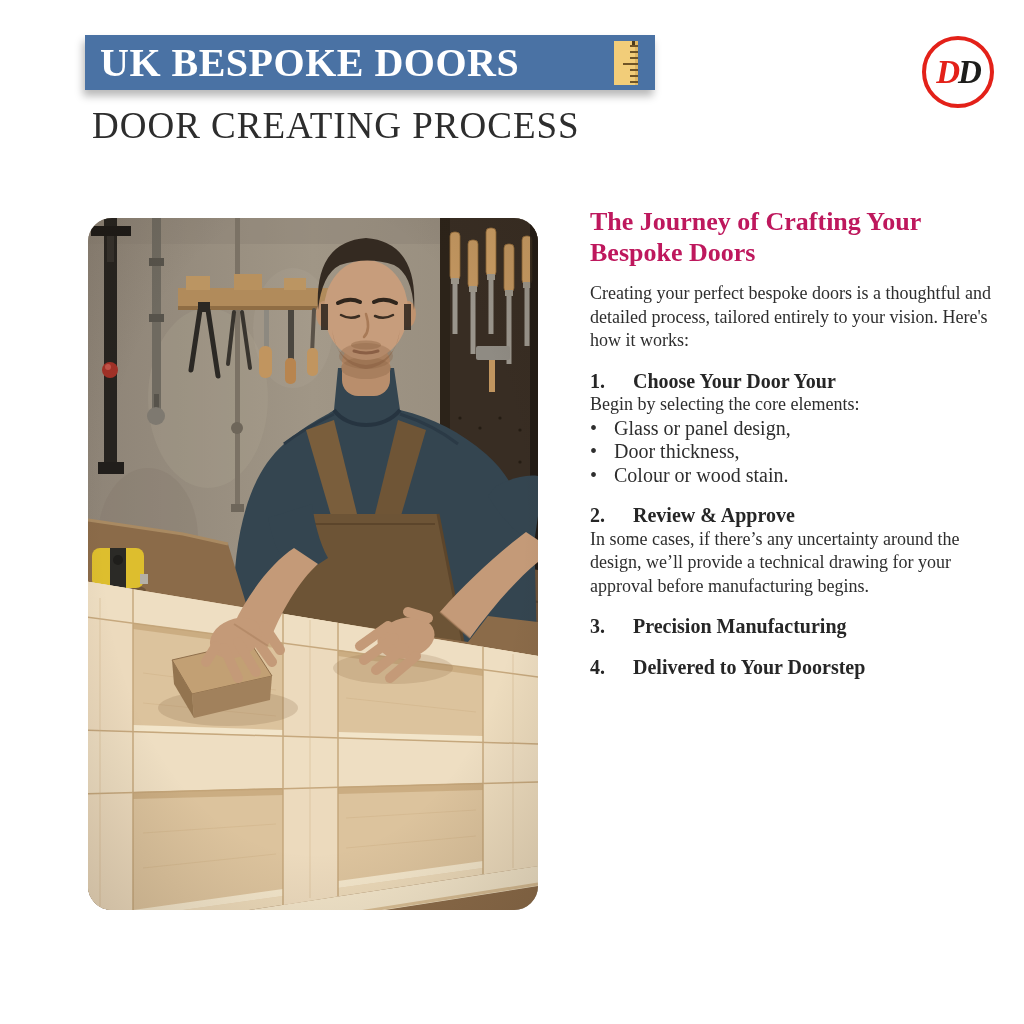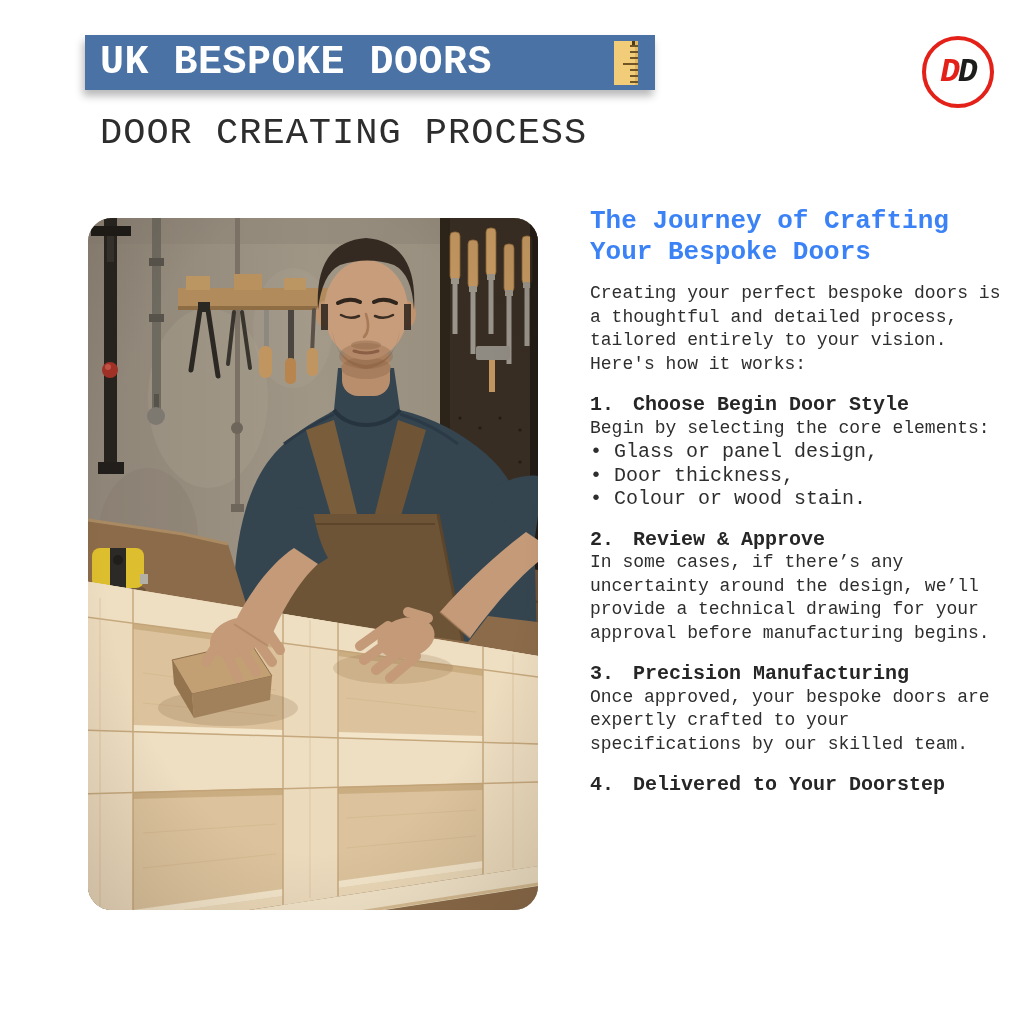--- a/index.html
+++ b/index.html
@@ -1,43 +1,43 @@
 <!DOCTYPE html>
 <html><head>
 <meta charset="utf-8">
 <style>
   html,body{margin:0;padding:0;background:#ffffff;}
   .canvas{position:relative;width:1024px;height:1024px;background:#ffffff;overflow:hidden;
-          font-family:Liberation Mono, monospace;color:#2e2e2e;}
+          font-family:Liberation Serif, serif;color:#2e2e2e;}
 
   
   .banner{position:absolute;left:85px;top:35px;width:570px;height:55px;background:#4a72a4;
           box-shadow:-2px 6px 8px rgba(0,0,0,0.28);display:flex;align-items:center;}
   .banner-title{color:#ffffff;font-size:40px;font-weight:bold;padding-left:15px;letter-spacing:.5px;line-height:1;}
   .ruler{position:absolute;right:9px;top:6px;width:34px;height:44px;}
 
   
   .logo{position:absolute;left:922px;top:36px;width:72px;height:72px;box-sizing:border-box;
         border:4px solid #e32119;border-radius:50%;display:flex;align-items:center;justify-content:center;
         font-style:italic;font-weight:bold;font-size:33px;letter-spacing:-2px;background:#fff;}
   .logo .d1{color:#e32119;}
   .logo .d2{color:#1d1d1b;}
 
   
-  .subtitle{position:absolute;left:92px;top:104px;margin:8px;font-size:37px;font-weight:300;
+  .subtitle{position:absolute;left:92px;top:104px;margin:0;font-size:37px;font-weight:300;
             color:#2d2d2d;letter-spacing:1px;white-space:nowrap;}
 
   
   .photo{position:absolute;left:88px;top:218px;width:450px;height:692px;margin:0;
          border-radius:24px;overflow:hidden;background:#9a9082;}
   .photo svg{display:block;}
 
   
   .content{position:absolute;left:590px;top:206px;width:415px;}
-  .content h2{margin:0;font-size:26px;line-height:31px;font-weight:bold;color:#3b82f6;}
+  .content h2{margin:0;font-size:26px;line-height:31px;font-weight:bold;color:#be185d;}
   .content p{margin:14px 0 0;font-size:18px;line-height:23.5px;}
   .step{margin-top:17px;}
   .step-head{display:flex;font-size:20px;line-height:23.5px;font-weight:bold;color:#262626;}
   .step-head .num{width:43px;flex:none;}
   .step p{margin:0;}
   .bullets{list-style:none;margin:0;padding:0;font-size:20px;line-height:23.5px;}
   .bullets li{display:flex;}
   .bullets .dot{width:24px;flex:none;}
   .note{margin-top:17px;}
 </style>
@@ -308,21 +308,21 @@
     </svg>
   </figure>
 
   <section class="content">
     <h2>The Journey of Crafting Your Bespoke Doors</h2>
     <p class="intro">Creating your perfect bespoke doors is a thoughtful and detailed process, tailored entirely to your vision. Here's how it works:</p>
 
     <div class="step">
       <div class="step-head">
         <span class="num">1.</span>
-        <span class="step-title">Choose Begin Door Style</span>
+        <span class="step-title">Choose Your Door Your</span>
       </div>
       <p>Begin by selecting the core elements:</p>
       <ul class="bullets">
         <li>
             <span class="dot">•</span>
             <span>Glass or panel design,</span>
           </li>
         <li>
             <span class="dot">•</span>
             <span>Door thickness,</span>
@@ -340,21 +340,20 @@
         <span class="step-title">Review &amp; Approve</span>
       </div>
       <p>In some cases, if there’s any uncertainty around the design, we’ll provide a technical drawing for your approval before manufacturing begins.</p>
     </div>
 
     <div class="step">
       <div class="step-head">
         <span class="num">3.</span>
         <span class="step-title">Precision Manufacturing</span>
       </div>
-      <p>Once approved, your bespoke doors are expertly crafted to your specifications by our skilled team.</p>
     </div>
 
     <div class="step">
       <div class="step-head">
         <span class="num">4.</span>
         <span class="step-title">Delivered to Your Doorstep</span>
       </div>
     </div>
 
   </section>

